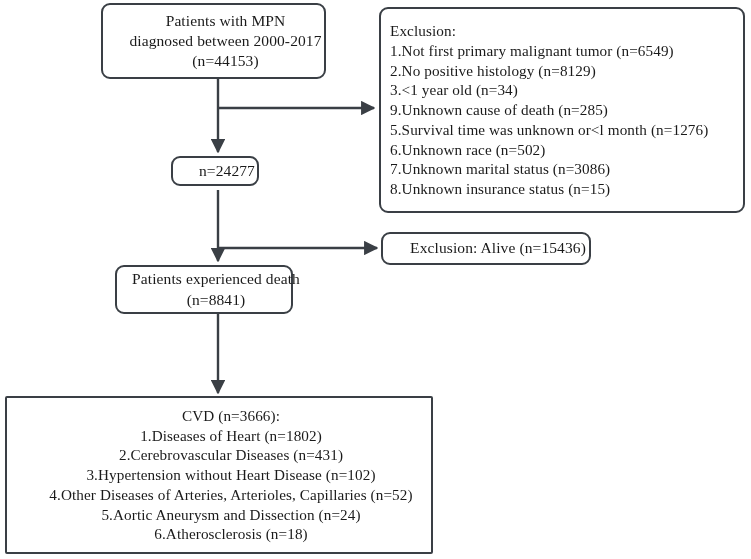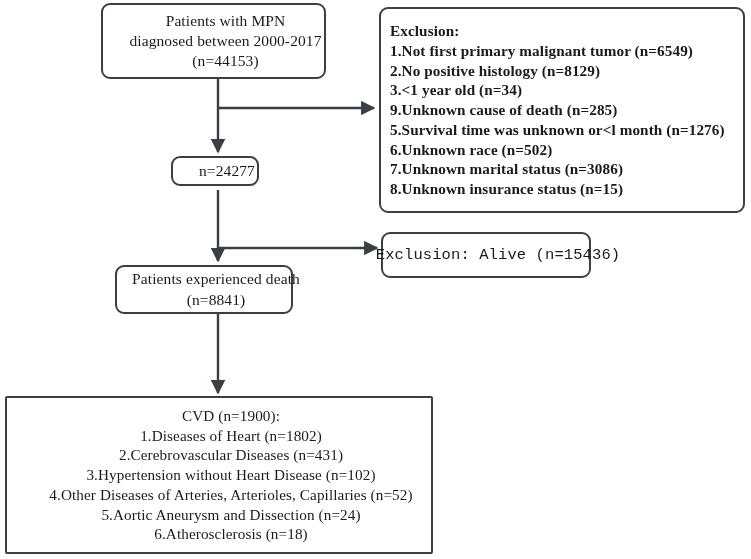--- a/index.html
+++ b/index.html
@@ -41,23 +41,23 @@
     white-space: pre;
     line-height: 1.30;
     letter-spacing: 0.1px;
   }
   .center { text-align: center; }
   .leftal { text-align: left; width: 100%; padding-left: 9px; box-sizing: border-box; }
 
   
   #node-mpn        { left: 101px; top: 3px;   width: 225px; height: 76px;  font-size: 15.5px; }
   #node-exclusion  { left: 379px; top: 7px;   width: 366px; height: 206px; font-size: 15.2px;
-                     align-items: flex-start; justify-content: center; padding: 3px 0; font-weight: bold; }
+                     align-items: flex-start; justify-content: center; padding: 3px 0; }
   #node-n24277     { left: 171px; top: 156px; width: 88px;  height: 30px;  font-size: 15.5px; }
-  #node-alive      { left: 381px; top: 232px; width: 210px; height: 46px;  font-size: 15.5px; font-family: Liberation Mono, monospace; }
+  #node-alive      { left: 381px; top: 232px; width: 210px; height: 33px;  font-size: 15.5px; }
   #node-death      { left: 115px; top: 265px; width: 178px; height: 49px;  font-size: 15.5px; }
   #node-cvd        { left: 5px;   top: 396px; width: 428px; height: 158px; font-size: 15.2px; }
 
   .connector-layer {
     position: absolute;
     left: 0; top: 0;
     width: 751px; height: 559px;
     pointer-events: none;
   }
 </style>
@@ -109,21 +109,21 @@
   <div class="node rounded" id="node-alive">
     <span class="line center">Exclusion: Alive (n=15436)</span>
   </div>
 
   <div class="node rounded" id="node-death">
     <span class="line center">Patients experienced death</span>
     <span class="line center">(n=8841)</span>
   </div>
 
   <div class="node sharp" id="node-cvd">
-    <span class="line center">CVD (n=1900):</span>
+    <span class="line center">CVD (n=3666):</span>
     <span class="line center">1.Diseases of Heart (n=1802)</span>
     <span class="line center">2.Cerebrovascular Diseases (n=431)</span>
     <span class="line center">3.Hypertension without Heart Disease (n=102)</span>
     <span class="line center">4.Other Diseases of Arteries, Arterioles, Capillaries (n=52)</span>
     <span class="line center">5.Aortic Aneurysm and Dissection (n=24)</span>
     <span class="line center">6.Atherosclerosis (n=18)</span>
   </div>
 
 </div>
 

